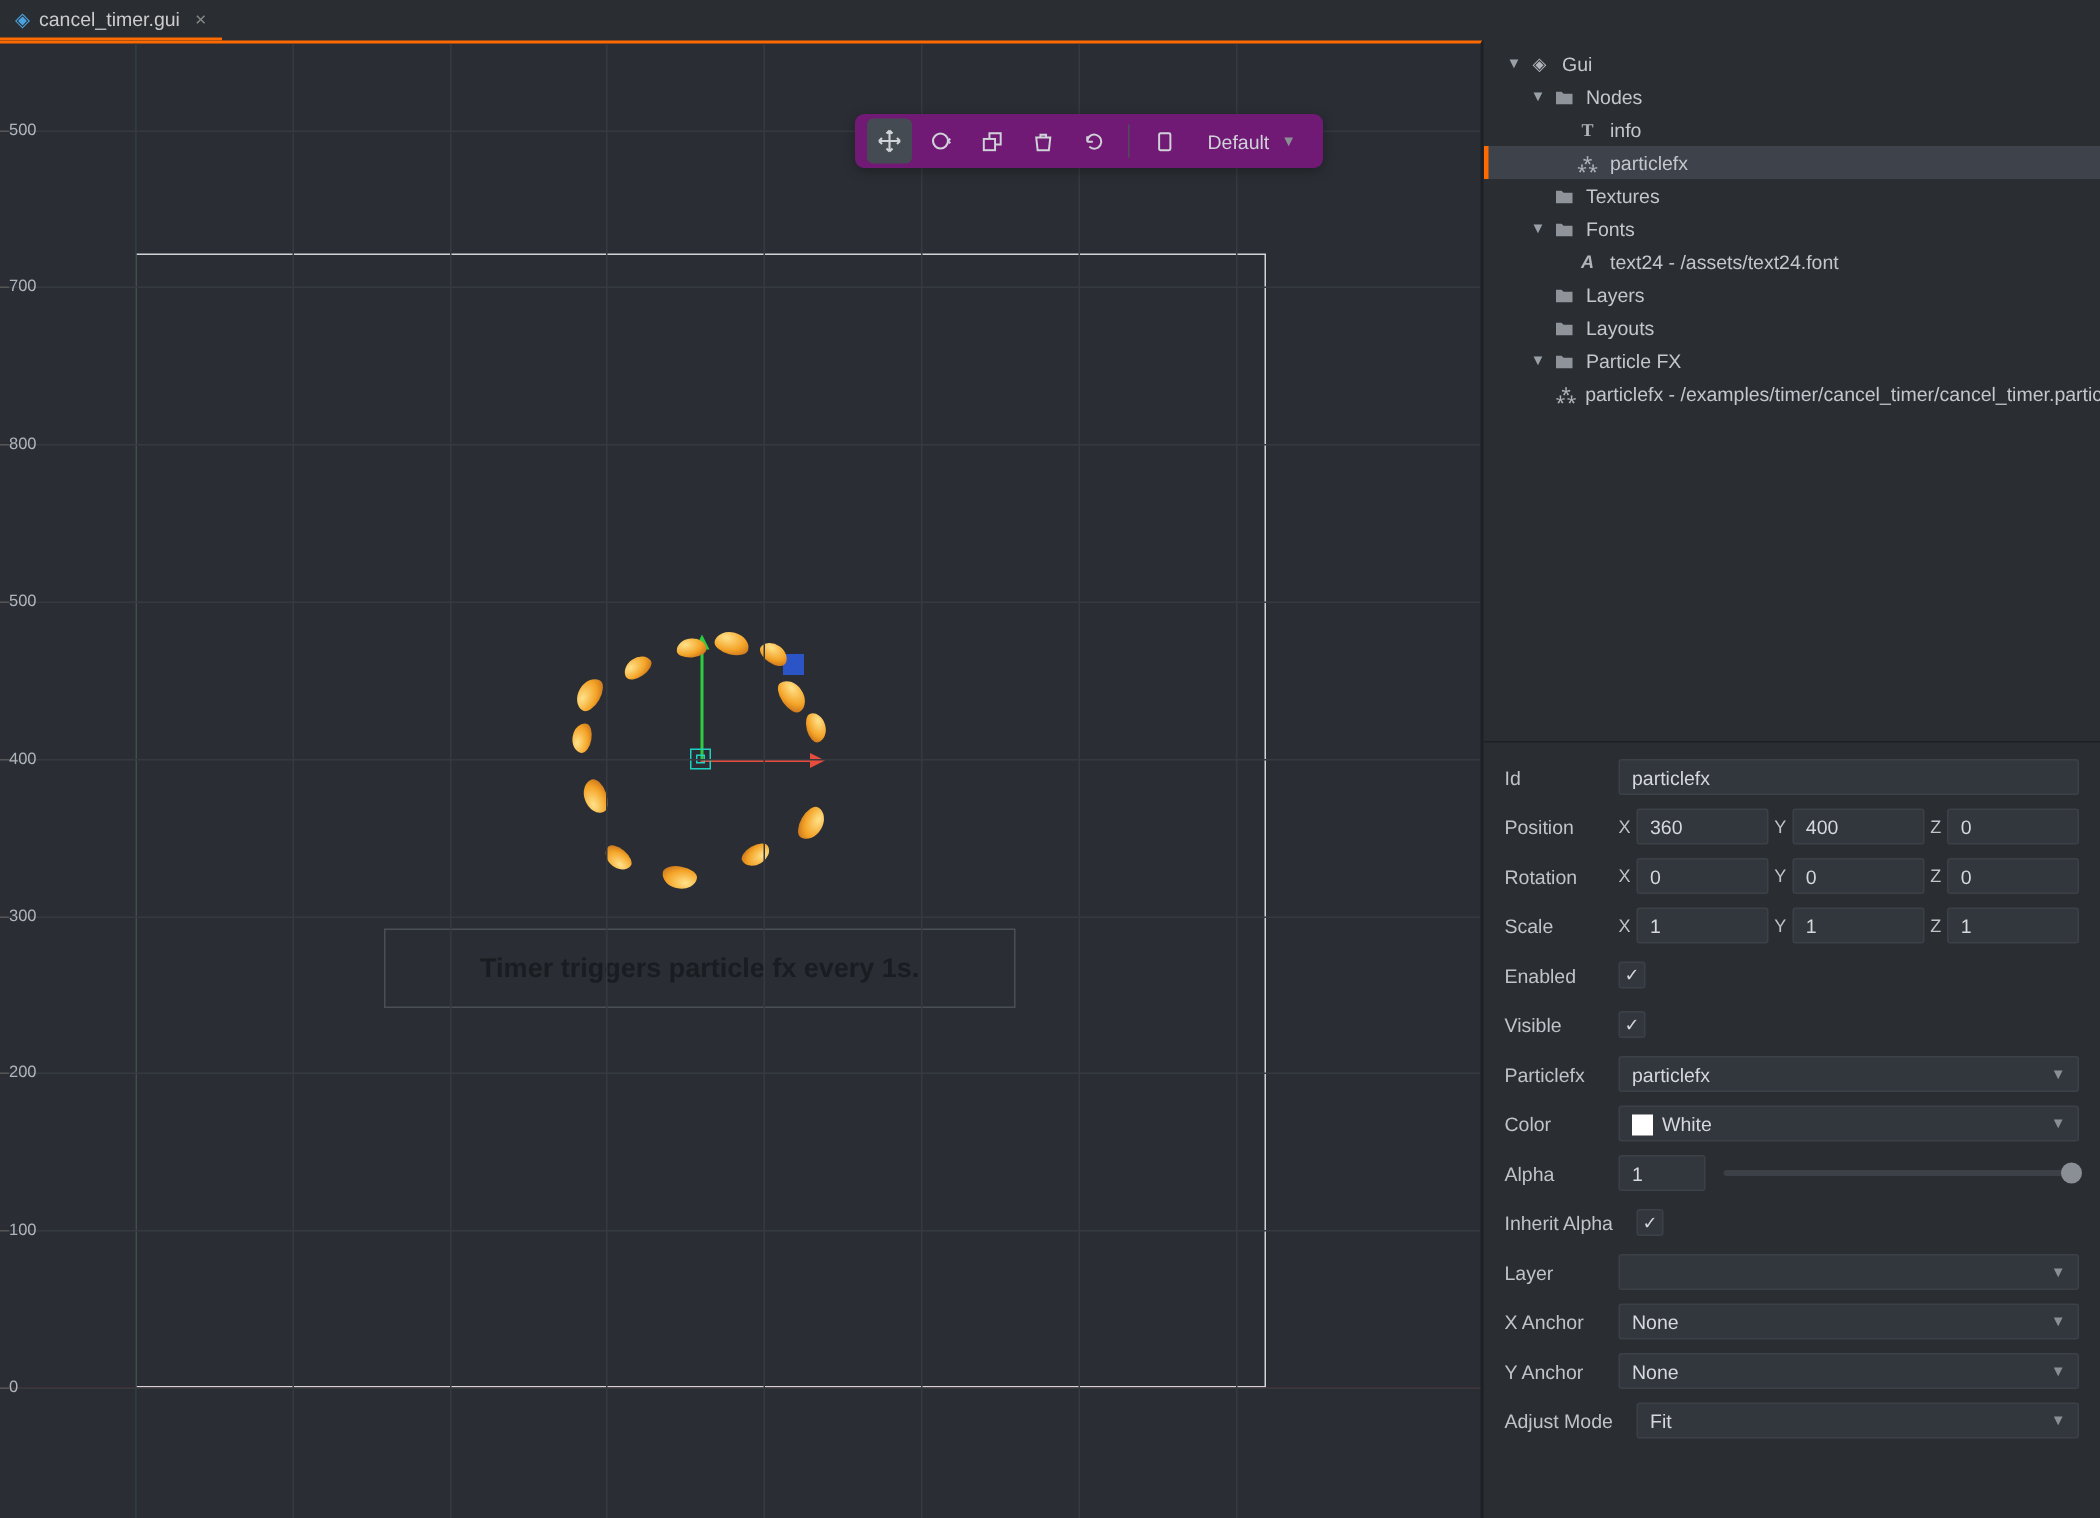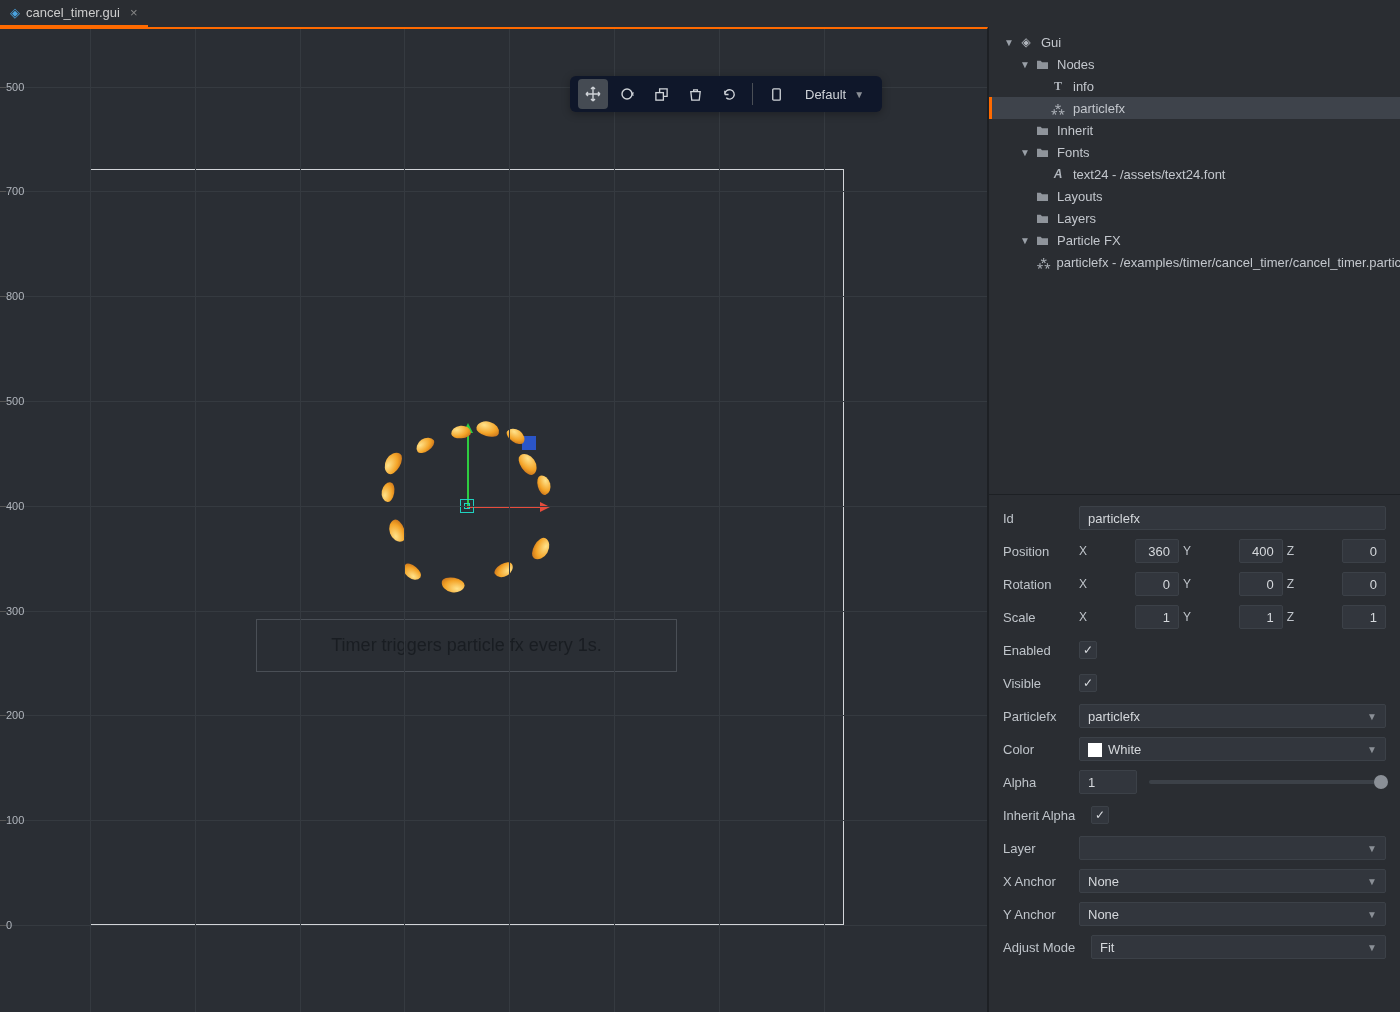--- a/index.html
+++ b/index.html
@@ -18,57 +18,57 @@
 
 .canvas { position:absolute; inset:0; }
 .grid-line { position:absolute; background:#353a40; }
 .ruler-label { position:absolute; color:#b0b5bc; font-size:11px; pointer-events:none; }
 .axis-x { position:absolute; height:1px; background:#6b2020; }
 .axis-y { position:absolute; width:1px; background:#204a20; }
 .tick-y { position:absolute; height:1px; background:#555; }
 .scene-frame { position:absolute; border:1px solid #d2d4d8; background:transparent; }
 
 
-.toolbar { position:absolute; top:47px; left:570px; height:36px; background:#0f172a; border-radius:6px; display:flex; align-items:center; padding:0 8px; gap:4px; box-shadow:0 2px 8px rgba(0,0,0,.3); }
+.toolbar { position:absolute; top:47px; left:570px; height:36px; background:#701a75; border-radius:6px; display:flex; align-items:center; padding:0 8px; gap:4px; box-shadow:0 2px 8px rgba(0,0,0,.3); }
 .tool-btn { width:30px; height:30px; display:flex; align-items:center; justify-content:center; border-radius:4px; color:#cfd3d8; cursor:pointer; }
 .tool-btn.active { background:#454b53; }
 .tool-sep { width:1px; height:22px; background:#4a4f56; margin:0 4px; }
 .tool-dropdown { display:flex; align-items:center; gap:8px; padding:0 10px; color:#cfd3d8; cursor:pointer; }
 
 
 .gizmo { position:absolute; pointer-events:none; }
 .gizmo .arrow-y { position:absolute; width:2px; height:80px; background:#2ecc40; left:0; top:-80px; }
 .gizmo .arrow-y::after { content:""; position:absolute; top:-8px; left:-4px; border:5px solid transparent; border-bottom:10px solid #2ecc40; }
 .gizmo .arrow-x { position:absolute; height:2px; width:80px; background:#e74c3c; left:0; top:0; }
 .gizmo .arrow-x::after { content:""; position:absolute; right:-8px; top:-4px; border:5px solid transparent; border-left:10px solid #e74c3c; }
 .gizmo .origin { position:absolute; width:14px; height:14px; border:1.5px solid #1fd1c0; left:-7px; top:-7px; }
 .gizmo .origin::after { content:""; position:absolute; inset:3px; border:1px solid #1fd1c0; }
 .gizmo .xy-plane { position:absolute; width:14px; height:14px; background:#2b55c7; left:55px; top:-70px; }
 
 .particle { position:absolute; width:22px; height:14px; border-radius:50% 50% 50% 50%/60% 60% 40% 40%; background:radial-gradient(ellipse at 30% 30%, #ffe28a, #f4a428 55%, #c9731b 85%); transform-origin:center; pointer-events:none; }
 
-.info-box { position:absolute; border:1px solid #4a4f56; padding:12px 20px; color:#191d22; font-size:18px; line-height:1.5; text-align:center; font-weight:400;}
+.info-box { position:absolute; border:1px solid #4a4f56; padding:12px 20px; color:#191d22; font-size:18px; line-height:1.5; text-align:center; font-weight:700;}
 
 
 .panel-header { height:26px; display:flex; align-items:center; padding:0 14px; color:#cfd3d8; font-size:13px; letter-spacing:.2px; }
 .outline { flex:0 0 468px; overflow:auto; border-bottom:1px solid #1d2024; }
 .tree { padding:4px 0; }
 .tree-row { display:flex; align-items:center; height:22px; padding-right:8px; color:#c3c7cd; cursor:pointer; white-space:nowrap; }
 .tree-row.selected { background:#3e434b; position:relative; }
 .tree-row.selected::before { content:""; position:absolute; left:0; top:0; bottom:0; width:3px; background:#ff6a00; }
 .tree-caret { width:12px; text-align:center; color:#9aa0a8; font-size:10px; margin-right:2px; }
 .tree-icon { width:18px; display:flex; align-items:center; justify-content:center; color:#b0b5bc; margin-right:6px; font-size:12px;}
 
 .properties { flex:1; overflow:auto; }
 .prop-body { padding:8px 14px 30px; }
 .prop-row { display:flex; align-items:center; min-height:30px; margin-bottom:3px; }
 .prop-label { width:76px; flex-shrink:0; color:#bfc4ca; font-size:13px; }
 .prop-ctrl { flex:1; display:flex; gap:4px; align-items:center; }
 .input { background:#32363d; border:1px solid #3c4148; color:#d5d8dc; height:24px; padding:0 8px; font-size:13px; width:100%; border-radius:2px; }
-.input.num { text-align:right;margin-left:44px; }
+.input.num { text-align:left; }
 .xyz-label { width:14px; text-align:center; color:#bfc4ca; font-size:12px; }
 .select { background:#32363d; border:1px solid #3c4148; color:#d5d8dc; height:24px; padding:0 8px; font-size:13px; flex:1; display:flex; align-items:center; justify-content:space-between; border-radius:2px; cursor:pointer; }
 .select .chev { color:#8a8f96; font-size:10px; }
 .checkbox { width:18px; height:18px; background:#32363d; border:1px solid #3c4148; border-radius:2px; display:flex; align-items:center; justify-content:center; color:#d5d8dc; font-size:12px; cursor:pointer; }
 .swatch { width:14px; height:14px; background:#fff; margin-right:6px; }
 .slider { flex:1; height:4px; background:#3c4148; border-radius:2px; position:relative; margin-left:8px; }
 .slider .thumb { position:absolute; width:14px; height:14px; background:#8a8f96; border-radius:50%; top:-5px; }
 </style>
 </head>
 <body>
@@ -224,21 +224,21 @@
             <span class="tree-icon">⁂</span>
             <span>particlefx</span>
           </div>
           <div class="tree-row" style="padding-left: 30px;">
             <span class="tree-caret"></span>
             <span class="tree-icon">
               <svg width="13" height="11" viewBox="0 0 14 12" fill="#8f949b">
                 <path d="M1 2h4l1.5 1.5H13v7.5H1z"></path>
               </svg>
             </span>
-            <span>Inherit</span>
+            <span>Textures</span>
           </div>
           <div class="tree-row" style="padding-left: 30px;">
             <span class="tree-caret">▼</span>
             <span class="tree-icon">
               <svg width="13" height="11" viewBox="0 0 14 12" fill="#8f949b">
                 <path d="M1 2h4l1.5 1.5H13v7.5H1z"></path>
               </svg>
             </span>
             <span>Fonts</span>
           </div>
@@ -249,30 +249,30 @@
             </span>
             <span>text24 - /assets/text24.font</span>
           </div>
           <div class="tree-row" style="padding-left: 30px;">
             <span class="tree-caret"></span>
             <span class="tree-icon">
               <svg width="13" height="11" viewBox="0 0 14 12" fill="#8f949b">
                 <path d="M1 2h4l1.5 1.5H13v7.5H1z"></path>
               </svg>
             </span>
+            <span>Layers</span>
+          </div>
+          <div class="tree-row" style="padding-left: 30px;">
+            <span class="tree-caret"></span>
+            <span class="tree-icon">
+              <svg width="13" height="11" viewBox="0 0 14 12" fill="#8f949b">
+                <path d="M1 2h4l1.5 1.5H13v7.5H1z"></path>
+              </svg>
+            </span>
             <span>Layouts</span>
-          </div>
-          <div class="tree-row" style="padding-left: 30px;">
-            <span class="tree-caret"></span>
-            <span class="tree-icon">
-              <svg width="13" height="11" viewBox="0 0 14 12" fill="#8f949b">
-                <path d="M1 2h4l1.5 1.5H13v7.5H1z"></path>
-              </svg>
-            </span>
-            <span>Layers</span>
           </div>
           <div class="tree-row" style="padding-left: 30px;">
             <span class="tree-caret">▼</span>
             <span class="tree-icon">
               <svg width="13" height="11" viewBox="0 0 14 12" fill="#8f949b">
                 <path d="M1 2h4l1.5 1.5H13v7.5H1z"></path>
               </svg>
             </span>
             <span>Particle FX</span>
           </div>

